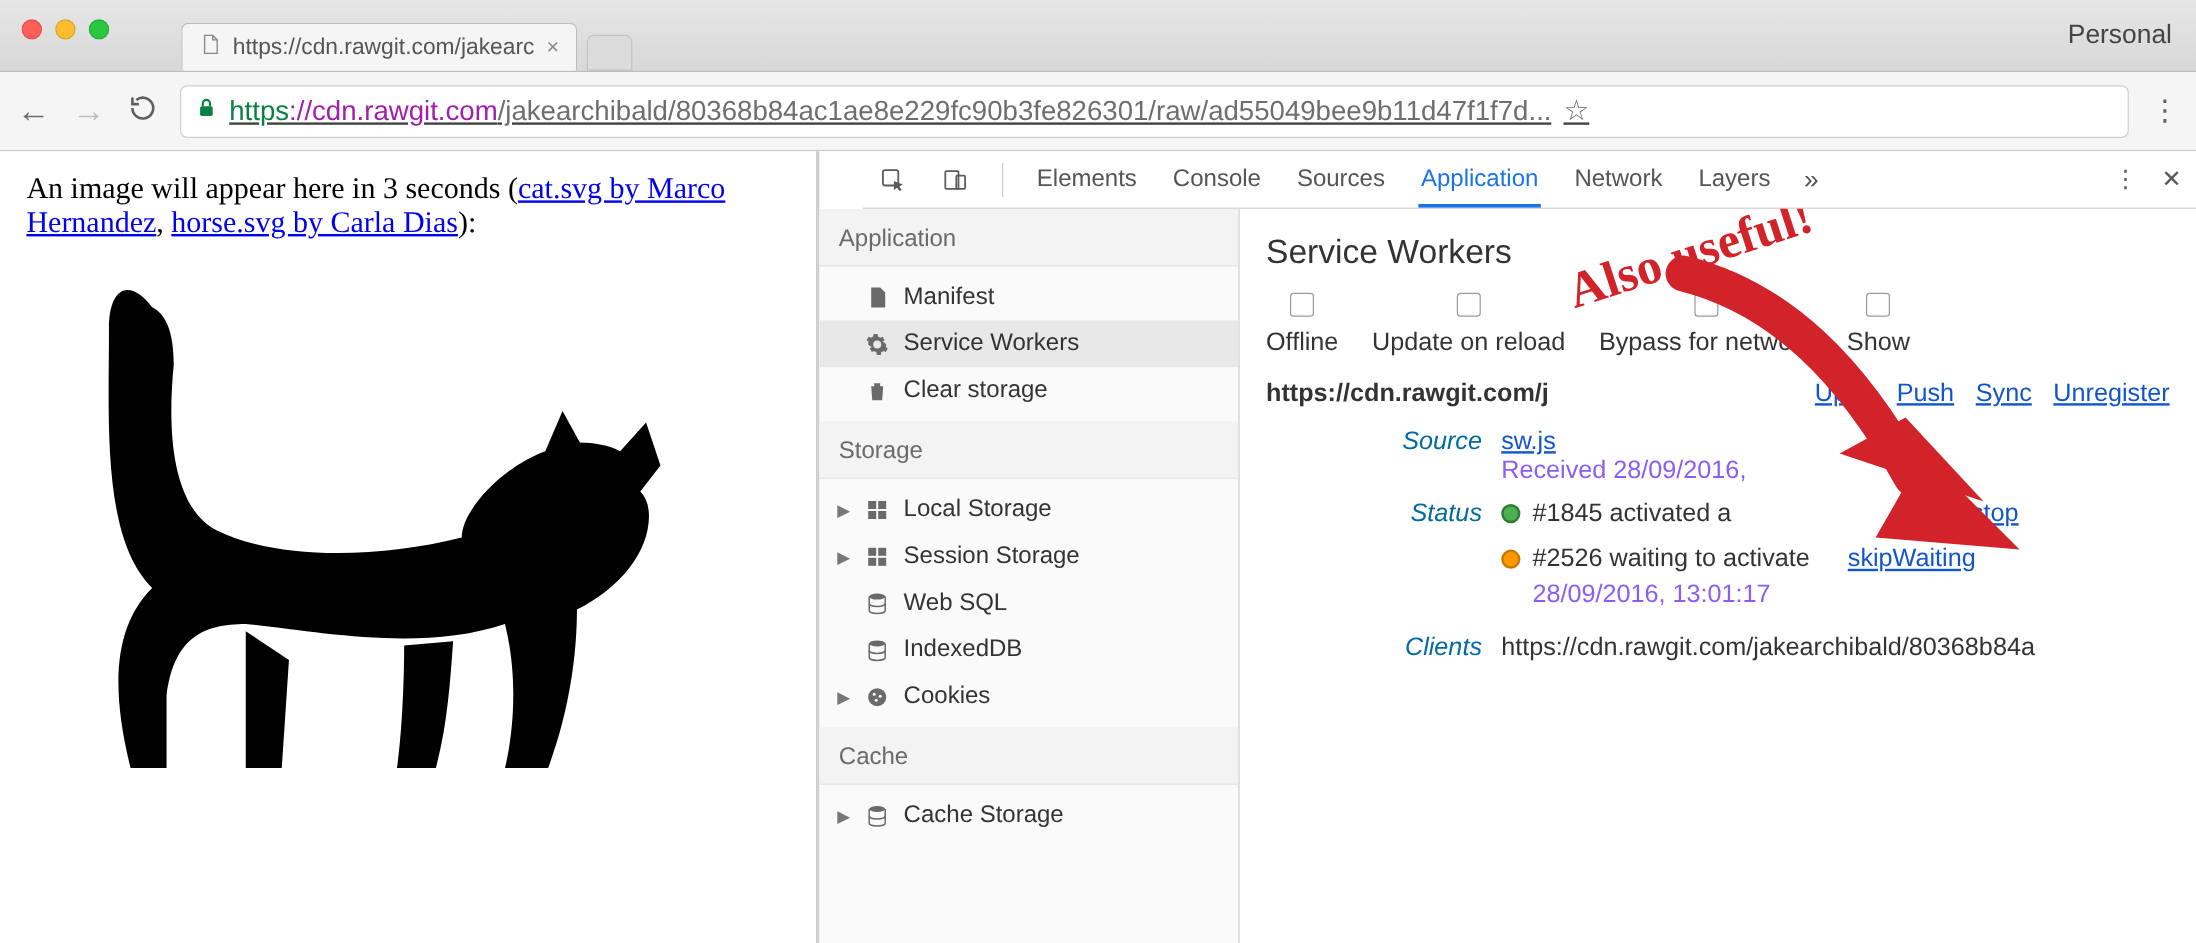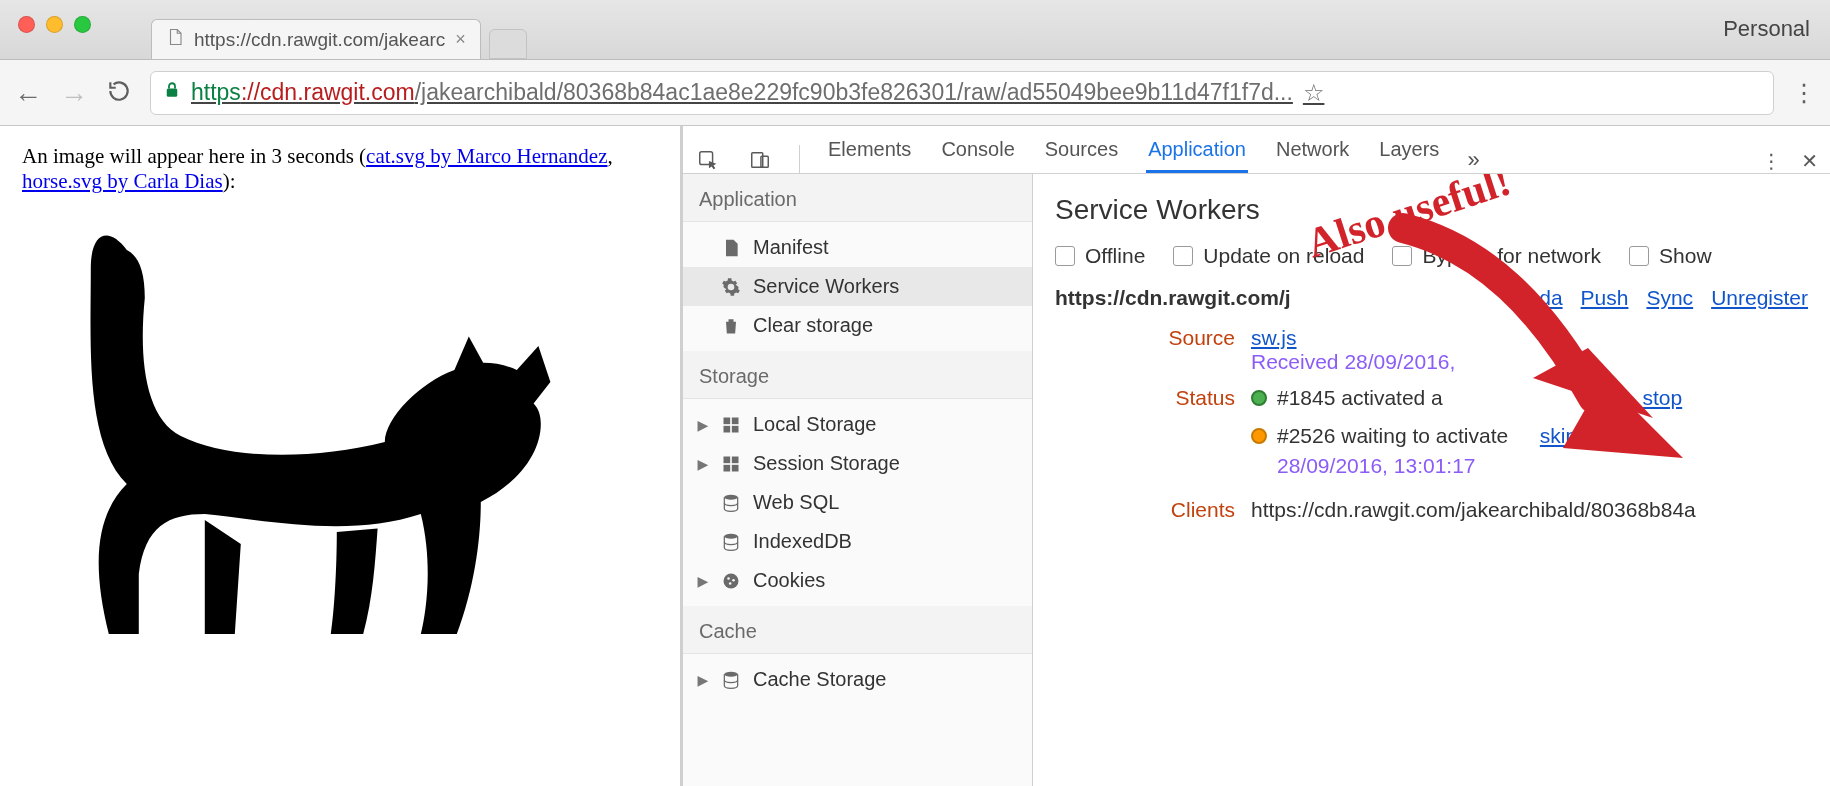--- a/index.html
+++ b/index.html
@@ -19,35 +19,35 @@
   .personal { position: absolute; right: 20px; top: 16px; font-size: 22px; color: #444; }
 
   
   .toolbar { height: 66px; background: #f5f5f5; border-bottom: 1px solid #c8c8c8; display: flex; align-items: center; padding: 0 14px; gap: 18px; }
   .navbtn { width: 28px; text-align: center; color: #6c6c6c; font-size: 28px; }
   .navbtn.disabled { color: #bfbfbf; }
   .reload svg { width: 26px; height: 26px; stroke: #5f5f5f; fill: none; stroke-width: 2; }
   .omnibox { flex: 1; display: flex; align-items: center; background: #fff; border: 1px solid #cfcfcf; border-radius: 6px; height: 44px; padding: 0 12px; font-size: 23px; color: #444; overflow: hidden; text-decoration: underline; }
   .omnibox .lock { color: #0b8043; margin-right: 10px; font-size: 20px; }
   .omnibox .https { color: #0b8043; }
-  .omnibox .host { color: #b91c1c; }
+  .omnibox .host { color: #a21caf; }
   .omnibox .path { color: #6e6e6e; white-space: nowrap; overflow: hidden; text-overflow: ellipsis; }
   .omnibox .star { color: #6e6e6e; font-size: 24px; margin-left: 10px; }
   .kebab { width: 24px; text-align: center; color: #5f5f5f; font-size: 24px; }
 
   
   .content { display: flex; height: calc(786px - 60px - 66px); background: #fff; }
-  .page { width: 683px; padding: 18px 22px; border-right: 3px solid #cfcfcf; font-family: "Times New Roman", serif; font-size: 21px; color: #000; }
+  .page { width: 683px; padding: 18px 22px; border-right: 3px solid #cfcfcf; font-family: "Times New Roman", serif; font-size: 25px; color: #000; }
   .page a { color: #0000ee; text-decoration: underline; }
   .cat-wrap { margin-top: 8px; }
   .cat-wrap svg { width: 620px; height: 480px; }
 
   
   .devtools { flex: 1; display: flex; flex-direction: column; background: #fff; font-size: 20px; color: #333; }
-  .dt-tabs { height: 48px; border-bottom: 1px solid #d0d0d0; display: flex; align-items: flex-end; padding: 0 12px; gap: 26px; position: relative; }
+  .dt-tabs { height: 48px; border-bottom: 1px solid #d0d0d0; display: flex; align-items: center; padding: 0 12px; gap: 26px; position: relative; margin-left: 36px; }
   .dt-tabs .ico { display:inline-flex; align-items:center; justify-content:center; width:26px; height:26px; }
   .dt-tabs .ico svg { width: 22px; height: 22px; stroke: #5a5a5a; fill: none; stroke-width: 1.6; }
   .dt-tabs .sep { width: 1px; height: 28px; background: #d0d0d0; }
   .dt-tab { color: #555; padding: 12px 2px; }
   .dt-tab.active { color: #1a73e8; border-bottom: 3px solid #1a73e8; padding-bottom: 9px; }
   .dt-tabs .overflow { color: #555; }
   .dt-tabs .right { margin-left: auto; display: flex; gap: 20px; align-items: center; color: #5a5a5a; }
   .dt-body { flex: 1; display: flex; overflow: hidden; }
 
   
@@ -56,28 +56,28 @@
   .tree { padding: 6px 0; }
   .tree-item { display: flex; align-items: center; gap: 12px; padding: 8px 18px 8px 32px; color: #333; font-size: 20px; }
   .tree-item .tw { width: 12px; color: #777; font-size: 14px; margin-left: -18px; text-align: center; }
   .tree-item svg { width: 20px; height: 20px; fill: #6a6a6a; }
   .tree-item.selected { background: #e8e8e8; }
 
   
   .sw-panel { flex: 1; padding: 20px 22px; position: relative; overflow: hidden; }
   .sw-title { font-size: 28px; color: #333; margin-bottom: 18px; }
   .sw-checks { display: flex; gap: 28px; align-items: center; color: #333; font-size: 21px; margin-bottom: 18px; flex-wrap: nowrap; }
-  .sw-checks label { display: flex; align-items: center; gap: 10px; white-space: nowrap; }
+  .sw-checks label { display: flex; align-items: center; gap: 10px; white-space: nowrap; flex-direction: column; }
   .cb { width: 20px; height: 20px; border: 1.5px solid #9a9a9a; border-radius: 3px; display: inline-block; }
   .sw-origin-row { display: flex; align-items: flex-end; gap: 4px; margin: 10px 0 16px; }
   .sw-origin { font-weight: 700; font-size: 21px; }
   .sw-actions { margin-left: auto; display: flex; gap: 18px; }
   .lnk { color: #1155cc; text-decoration: underline; font-size: 21px; }
   .kv { display: grid; grid-template-columns: 180px 1fr; gap: 6px 16px; align-items: start; font-size: 21px; }
-  .kv .k { text-align: right; color: #c2410c; }
+  .kv .k { text-align: right; color: #0369a1; font-style: italic; }
   .muted { color: #8b5cf6; }
   .status-line { display: flex; align-items: center; gap: 10px; }
   .bullet { width: 16px; height: 16px; border-radius: 50%; border: 2px solid #2e7d32; background: #4caf50; display: inline-block; }
   .bullet.orange { border-color: #c77a00; background: #ff9800; }
   .sw-panel .row { margin-bottom: 6px; }
 
   
   .annot { position: absolute; left: 230px; top: -6px; width: 520px; height: 340px; pointer-events: none; }
   .annot .txt { position: absolute; left: 40px; top: 20px; color: #d2232a; font-family: "Comic Sans MS", "Marker Felt", cursive; font-size: 42px; font-weight: 700; transform: rotate(-18deg); white-space: nowrap; }
   .annot svg { position: absolute; left: 100px; top: 20px; width: 380px; height: 320px; }

